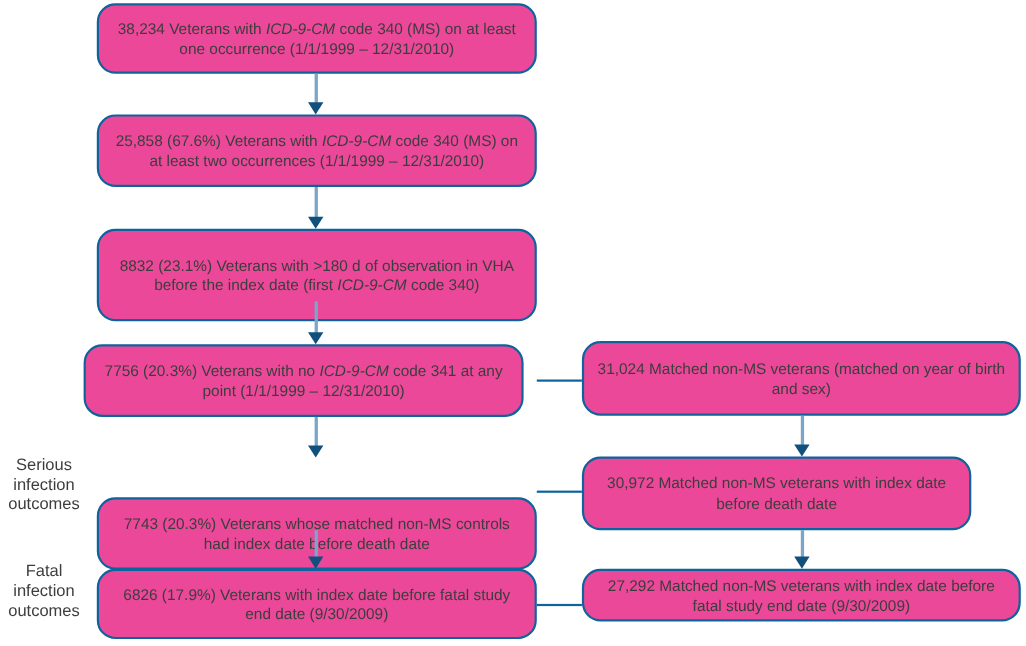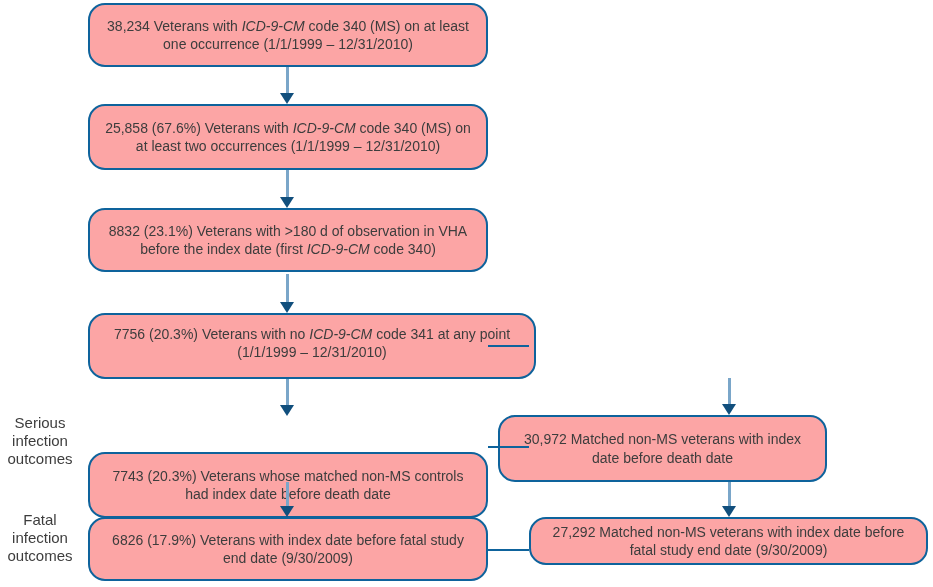--- a/index.html
+++ b/index.html
@@ -18,26 +18,26 @@
     position: relative;
     width: 933px;
     height: 587px;
     background: #ffffff;
   }
   .flow-box {
     position: absolute;
     box-sizing: border-box;
     border: 2.5px solid var(--box-border, #0e639c);
     border-radius: 17px;
-    background: #fca5a5;
+    background: #ec4899;
     display: flex;
     align-items: center;
     justify-content: center;
     text-align: center;
-    padding: 16px 10px;
+    padding: 6px 10px;
   }
   .flow-box p {
     margin: 0;
     font-size: 14px;
     line-height: 1.3;
     color: var(--text, #3d3d3d);
   }
   .flow-box em {
     font-style: italic;
   }
@@ -84,38 +84,41 @@
 <div class="canvas">
 
   <div class="flow-box" style="left:88px; top:3px; width:400px; height:64px;">
     <p><span>38,234 Veterans with </span><em>ICD-9-CM</em><span> code 340 (MS) on at least one occurrence (1/1/1999 – 12/31/2010)</span></p>
   </div>
 
   <div class="flow-box" style="left:88px; top:104px; width:400px; height:66px;align-items:center;">
     <p><span>25,858 (67.6%) Veterans with </span><em>ICD-9-CM</em><span> code 340 (MS) on at least two occurrences (1/1/1999 – 12/31/2010)</span></p>
   </div>
 
-  <div class="flow-box" style="left:88px; top:208px; width:400px; height:64px;">
+  <div class="flow-box" style="left:88px; top:208px; width:400px; height:84px;">
     <p><span>8832 (23.1%) Veterans with &gt;180 d of observation in VHA before the index date (first </span><em>ICD-9-CM</em><span> code 340)</span></p>
   </div>
 
-  <div class="flow-box" style="left:88px; top:313px; width:448px; height:66px;align-items:flex-end;">
+  <div class="flow-box" style="left:76px; top:313px; width:400px; height:66px;">
     <p><span>7756 (20.3%) Veterans with no </span><em>ICD-9-CM</em><span> code 341 at any point (1/1/1999 – 12/31/2010)</span></p>
   </div>
 
   <div class="flow-box" style="left:88px; top:416px; width:400px; height:66px;margin-top:36px;">
     <p>7743 (20.3%) Veterans whose matched non-MS controls had index date before death date</p>
   </div>
 
   <div class="flow-box" style="left:88px; top:517px; width:400px; height:64px;justify-content:center;">
     <p>6826 (17.9%) Veterans with index date before fatal study end date (9/30/2009)</p>
   </div>
 
+  <div class="flow-box" style="left:529px; top:310px; width:399px; height:68px;">
+    <p>31,024 Matched non-MS veterans (matched on year of birth and sex)</p>
+  </div>
 
-  <div class="flow-box" style="left:498px; top:415px; width:329px; height:67px;">
+  <div class="flow-box" style="left:529px; top:415px; width:354px; height:67px;">
     <p>30,972 Matched non-MS veterans with index date before death date</p>
   </div>
 
   <div class="flow-box" style="left:529px; top:517px; width:399px; height:48px;">
     <p>27,292 Matched non-MS veterans with index date before fatal study end date (9/30/2009)</p>
   </div>
 
   <div class="arrow" style="left:280px; top:67px; height:37px;">
     <div class="shaft"></div>
     <div class="head"></div>

